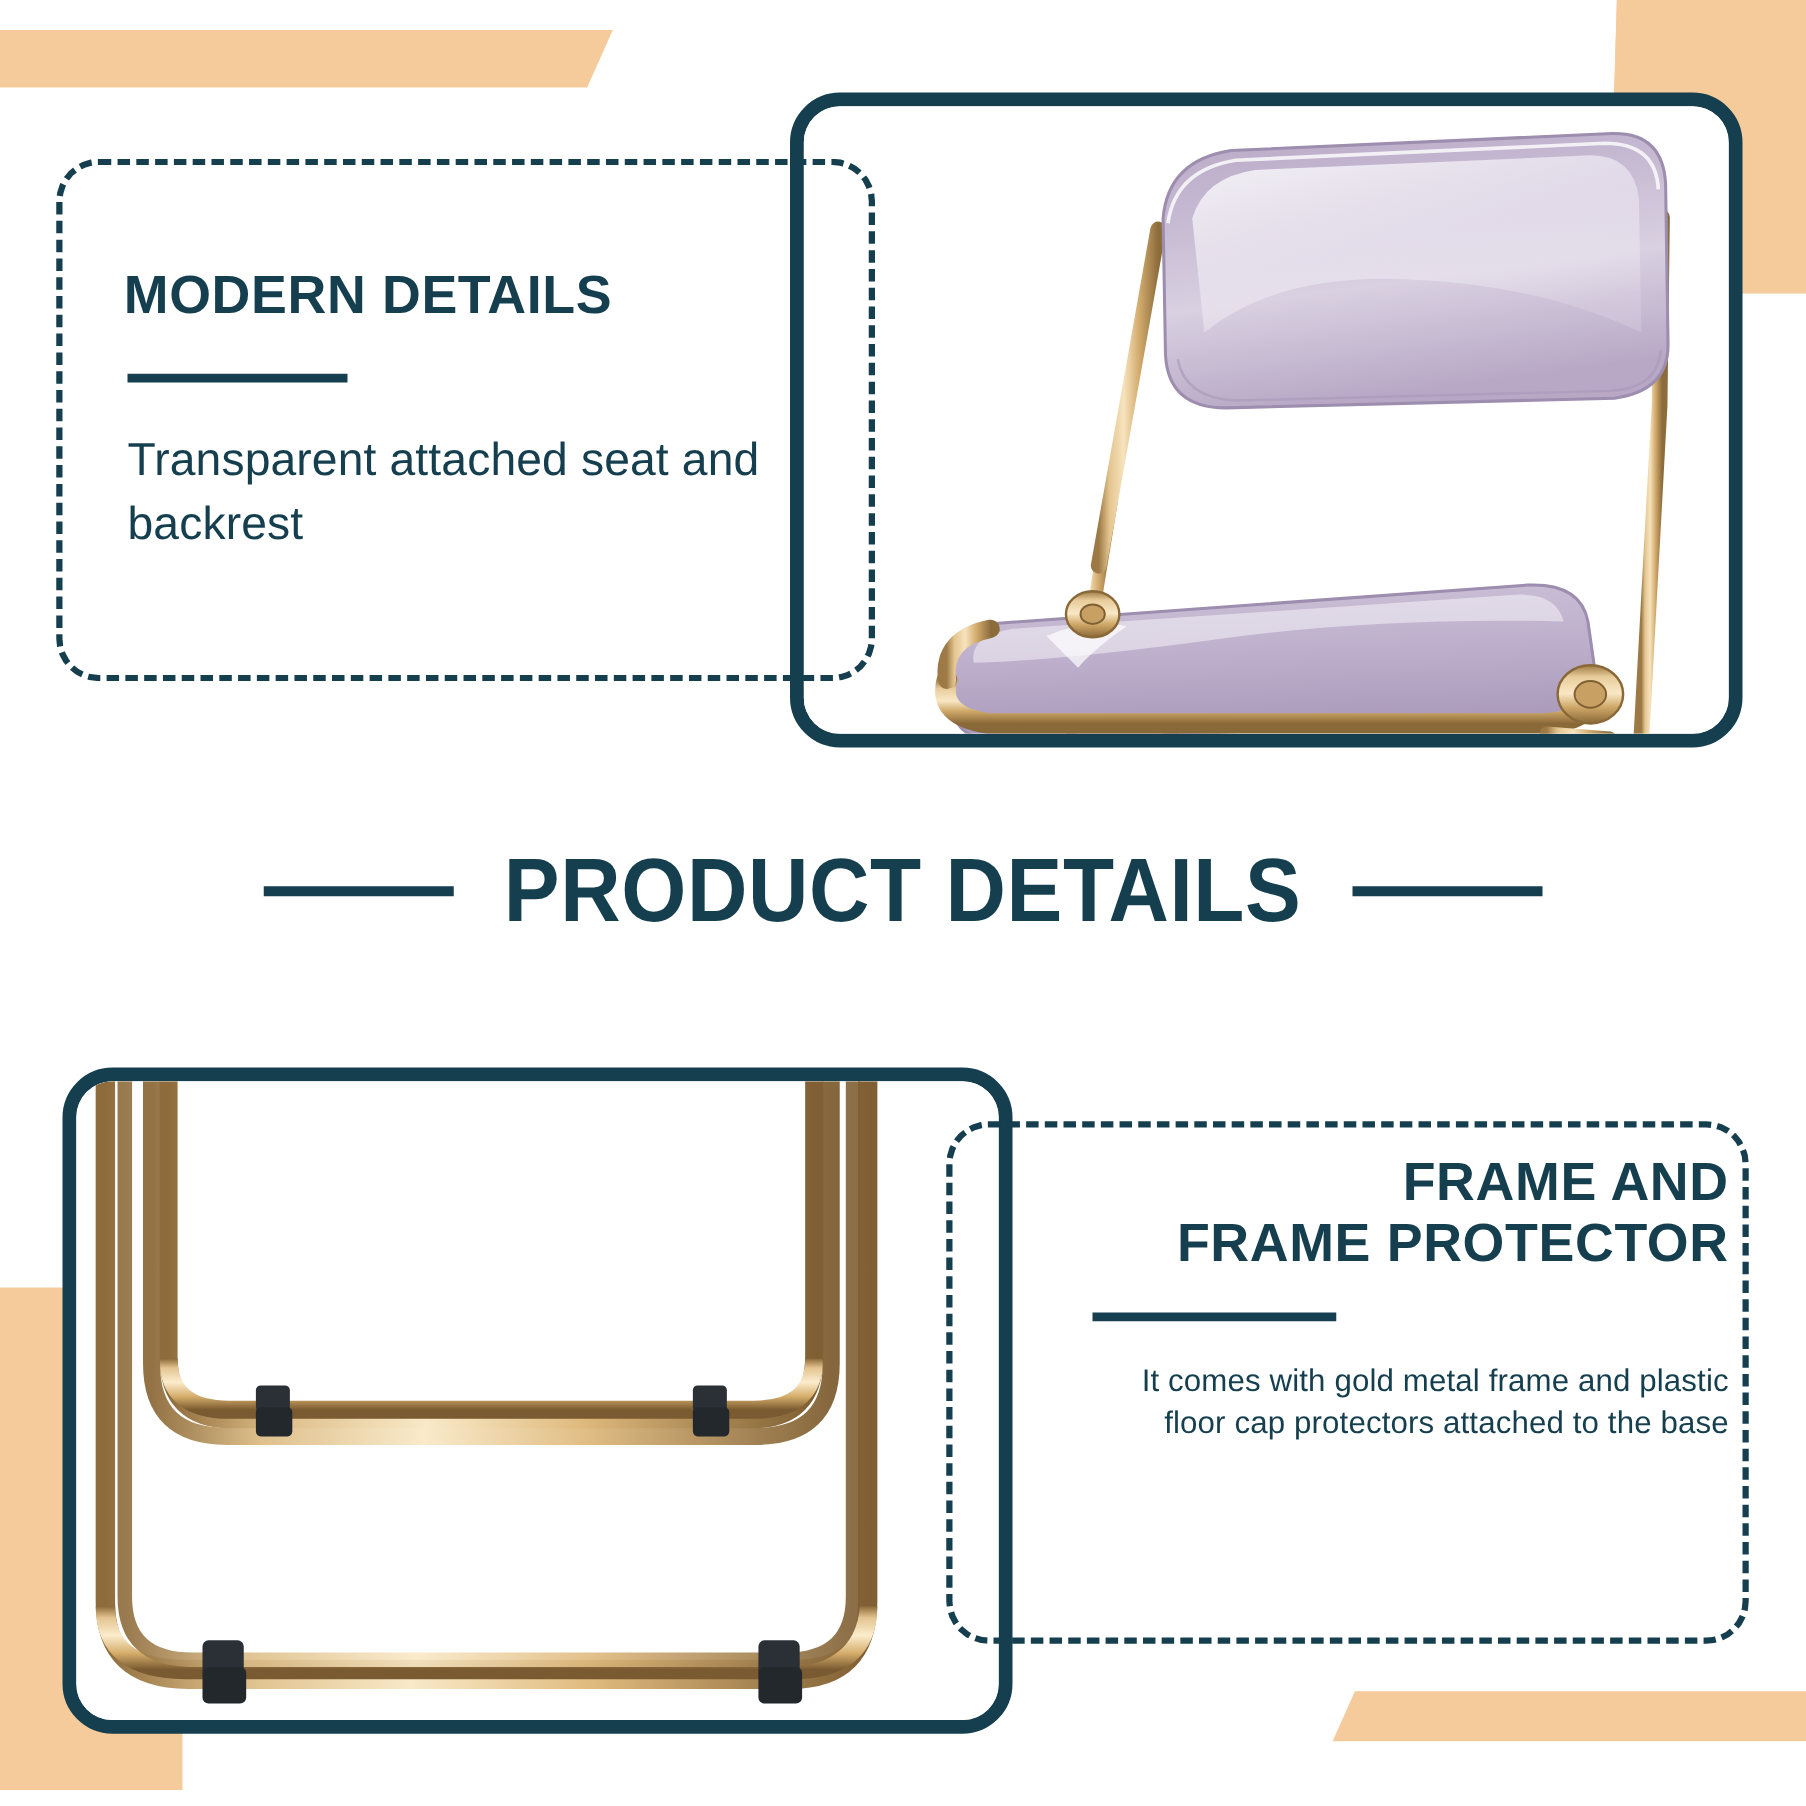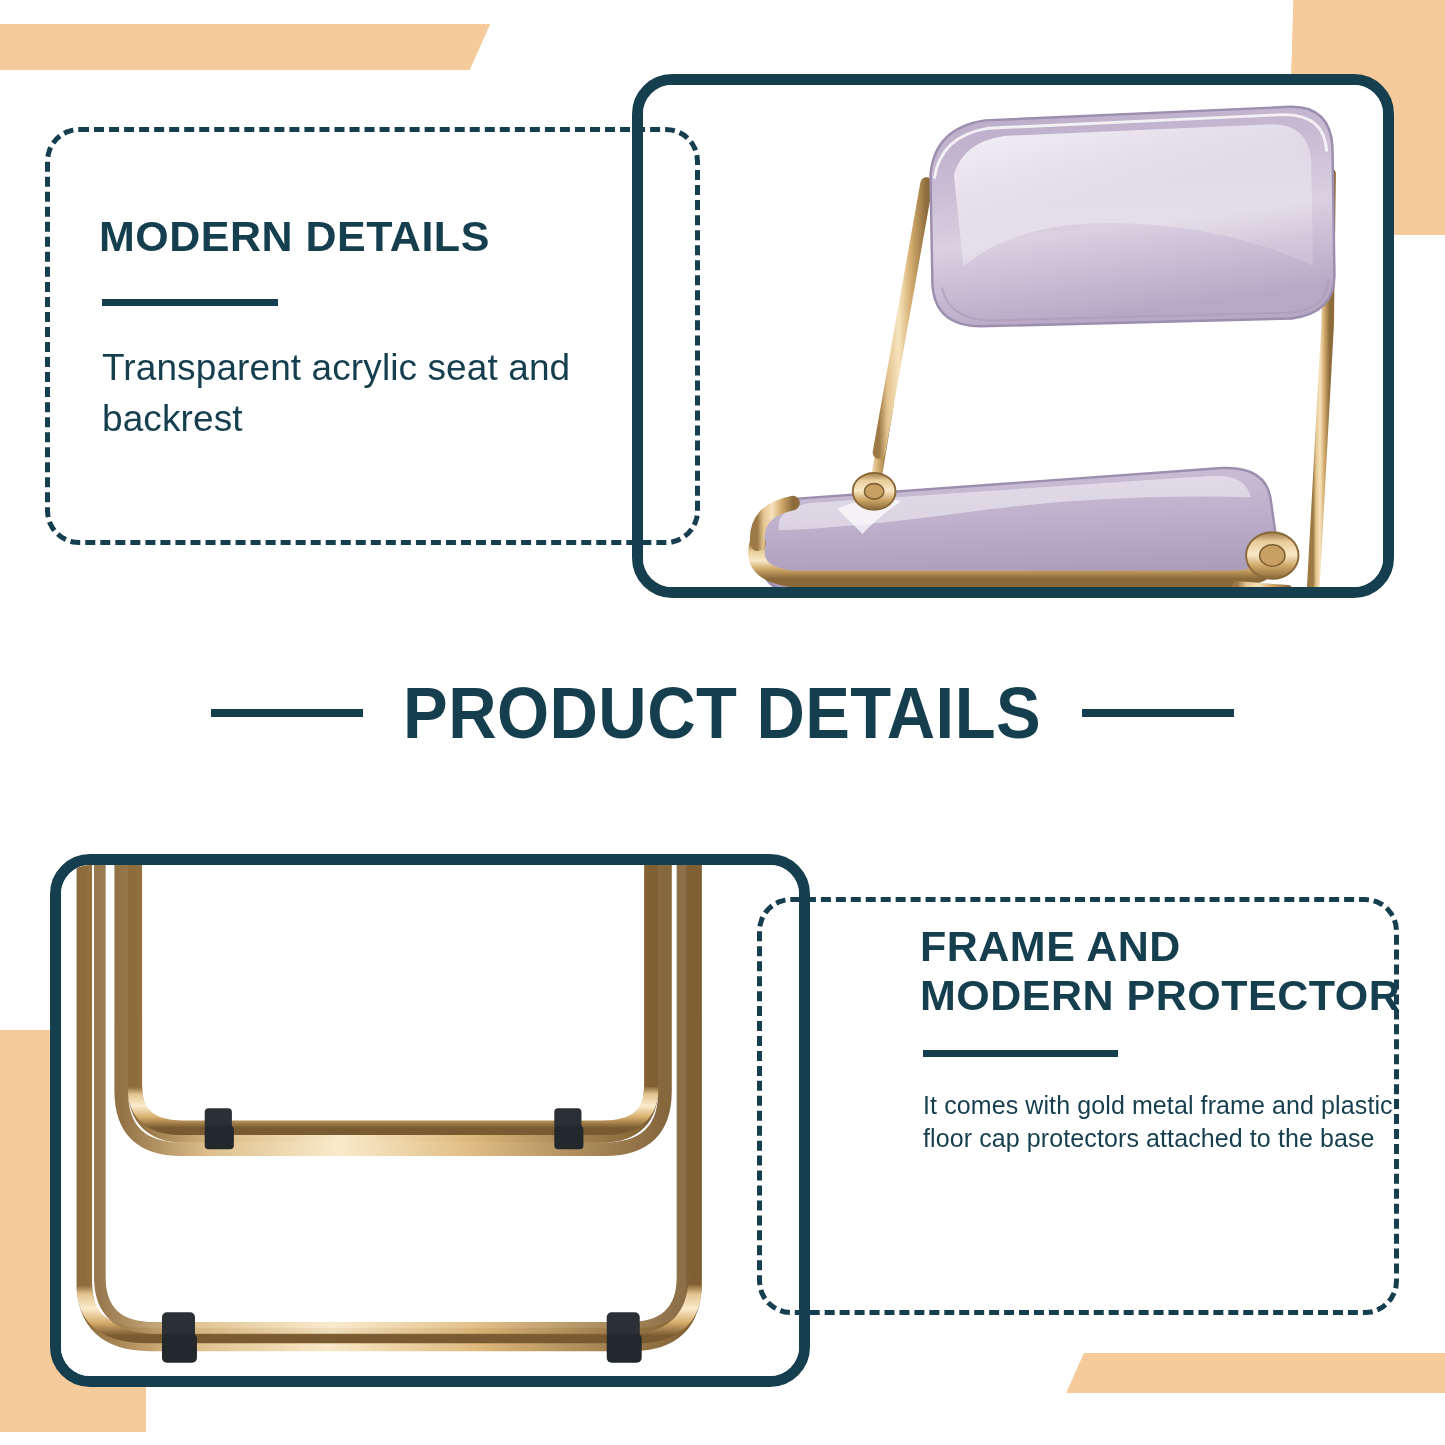--- a/index.html
+++ b/index.html
@@ -107,21 +107,21 @@
     width: 760px;
     height: 533px;
   }
 
   
   .txt-block {
     position: absolute;
     color: #153f4e;
   }
   .txt-block-1 { left: 99px; top: 212px; width: 520px; }
-  .txt-block-2 { left: 920px; top: 922px; width: 512px; }
+  .txt-block-2 { left: 871px; top: 922px; width: 512px; text-align: right; }
 
   .feature-title {
     font-family: "Liberation Sans", sans-serif;
     font-weight: bold;
     font-size: 43px;
     line-height: 1.14;
     letter-spacing: 0.5px;
     color: #153f4e;
     margin: 0;
   }
@@ -259,21 +259,21 @@
 
         <path d="M612 520 L664 524" stroke="url(#goldTube)" stroke-width="11" fill="none" stroke-linecap="round"></path>
       </svg>
     </div>
   </div>
 
   <div class="dash-box dash-box-1"></div>
   <div class="txt-block txt-block-1">
     <div class="feature-title">MODERN DETAILS</div>
     <div class="title-rule"></div>
-    <div class="feature-body">Transparent acrylic seat and backrest</div>
+    <div class="feature-body">Transparent attached seat and backrest</div>
   </div>
 
   <div class="section-heading">
     <span class="heading-rule"></span>
     <span class="heading-text">PRODUCT DETAILS</span>
     <span class="heading-rule"></span>
   </div>
 
   <div class="img-frame img-frame-bottom">
     <div class="chair-scene">
@@ -315,18 +315,18 @@
         <rect x="104" y="486" width="36" height="30" rx="5" fill="#23282d"></rect>
         <rect x="562" y="464" width="34" height="30" rx="5" fill="#2b3036"></rect>
         <rect x="562" y="486" width="36" height="30" rx="5" fill="#23282d"></rect>
       </svg>
     </div>
   </div>
 
   <div class="dash-box dash-box-2"></div>
   <div class="txt-block txt-block-2">
     <div class="feature-title">FRAME AND</div>
-    <div class="feature-title">MODERN PROTECTOR</div>
+    <div class="feature-title">FRAME PROTECTOR</div>
     <div class="title-rule"></div>
     <div class="feature-body">It comes with gold metal frame and plastic floor cap protectors attached to the base</div>
   </div>
 
 </div>
 
 </body></html>

